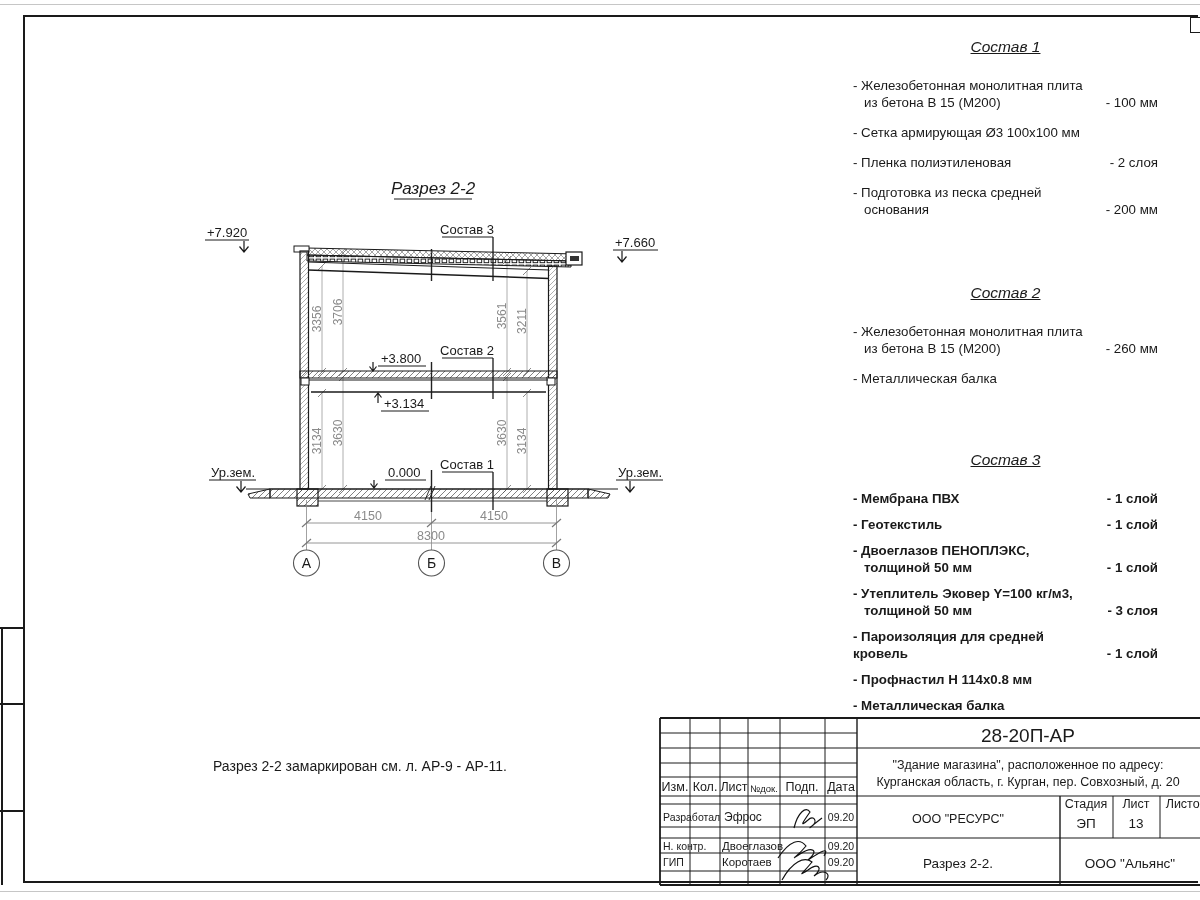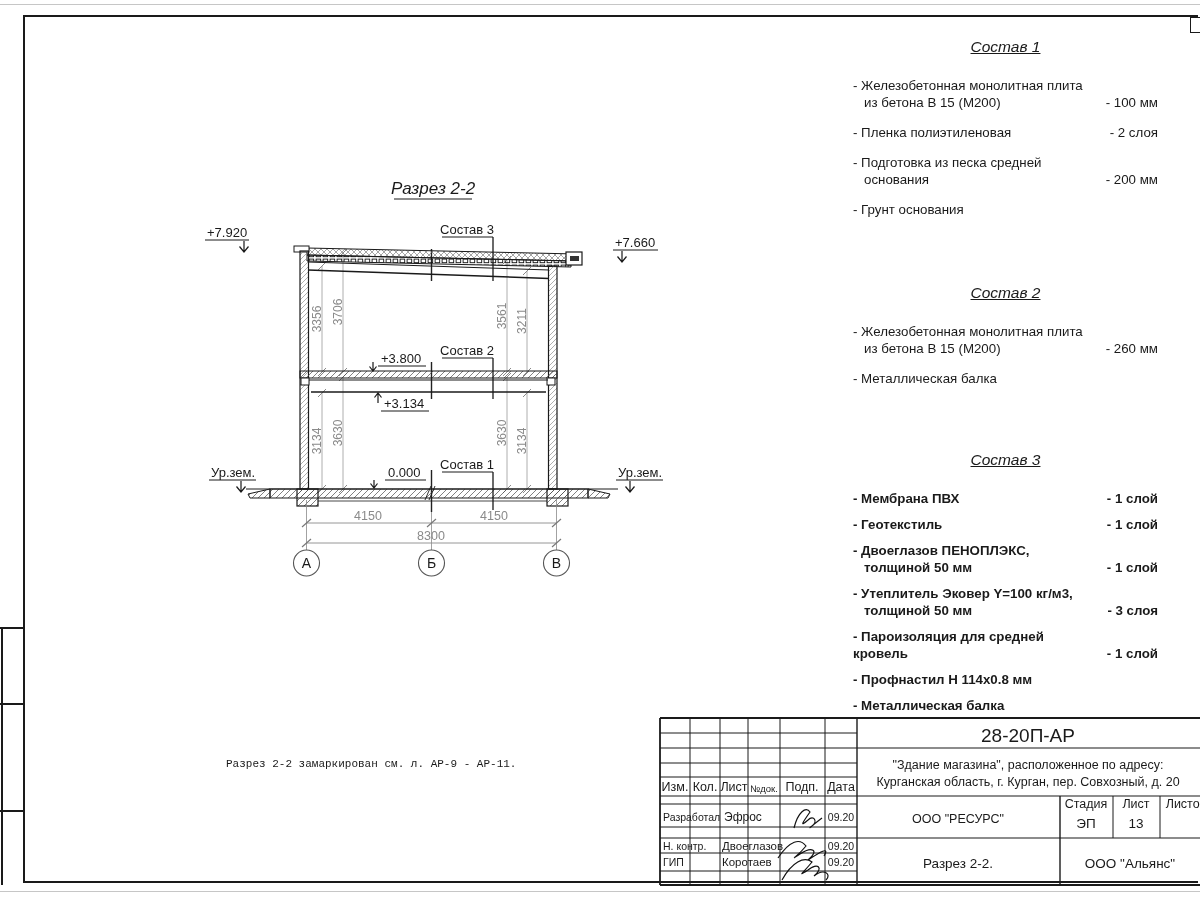--- a/index.html
+++ b/index.html
@@ -16,21 +16,21 @@
   .sostav{position:absolute;left:853px;width:305px;font-size:13.3px;line-height:17px;}
   .sec-title{font-style:italic;text-decoration:underline;text-align:center;
              font-size:15.5px;margin-bottom:22px;}
   .mrow{display:flex;align-items:flex-end;justify-content:space-between;}
   .s13 .mrow{margin-bottom:13px;}
   .s9 .mrow{margin-bottom:9px;font-weight:bold;}
   .nm{width:247px;}
   .l2{padding-left:11px;}
   .l2:empty{display:none;}
   .val{white-space:nowrap;}
-  .note{position:absolute;left:226px;top:758px;font-size:11px;font-family:Liberation Mono, monospace;}
+  .note{position:absolute;left:213px;top:758px;font-size:14px;}
   svg{font-family:"Liberation Sans",sans-serif;}
   text{fill:#1a1a1a;}
   .dimtxt{fill:#8a8a8a;font-size:12px;}
   .hdimtxt{fill:#8a8a8a;font-size:12.5px;}
 </style>
 </head>
 <body>
 
 <div class="page">
 
@@ -207,36 +207,36 @@
     <div class="sec-title">Состав 1</div>
     <div class="mrow">
       <div class="nm">
           <div>- Железобетонная  монолитная плита</div>
           <div class="l2">из бетона В 15 (М200)</div>
         </div>
       <div class="val">- 100 мм</div>
     </div>
     <div class="mrow">
       <div class="nm">
+          <div>- Сетка армирующая Ø3 100х100 мм</div>
+        </div>
+      <div class="val"></div>
+    </div>
+    <div class="mrow">
+      <div class="nm">
           <div>- Пленка полиэтиленовая</div>
         </div>
       <div class="val">-  2 слоя</div>
     </div>
     <div class="mrow">
       <div class="nm">
           <div>- Подготовка из песка средней</div>
           <div class="l2">основания</div>
         </div>
       <div class="val">- 200 мм</div>
-    </div>
-    <div class="mrow">
-      <div class="nm">
-          <div>- Грунт основания</div>
-        </div>
-      <div class="val"></div>
     </div>
   </div>
 
   <div class="sostav s13" style="top:284px">
     <div class="sec-title">Состав 2</div>
     <div class="mrow">
       <div class="nm">
           <div>- Железобетонная  монолитная плита</div>
           <div class="l2">из бетона В 15 (М200)</div>
         </div>

